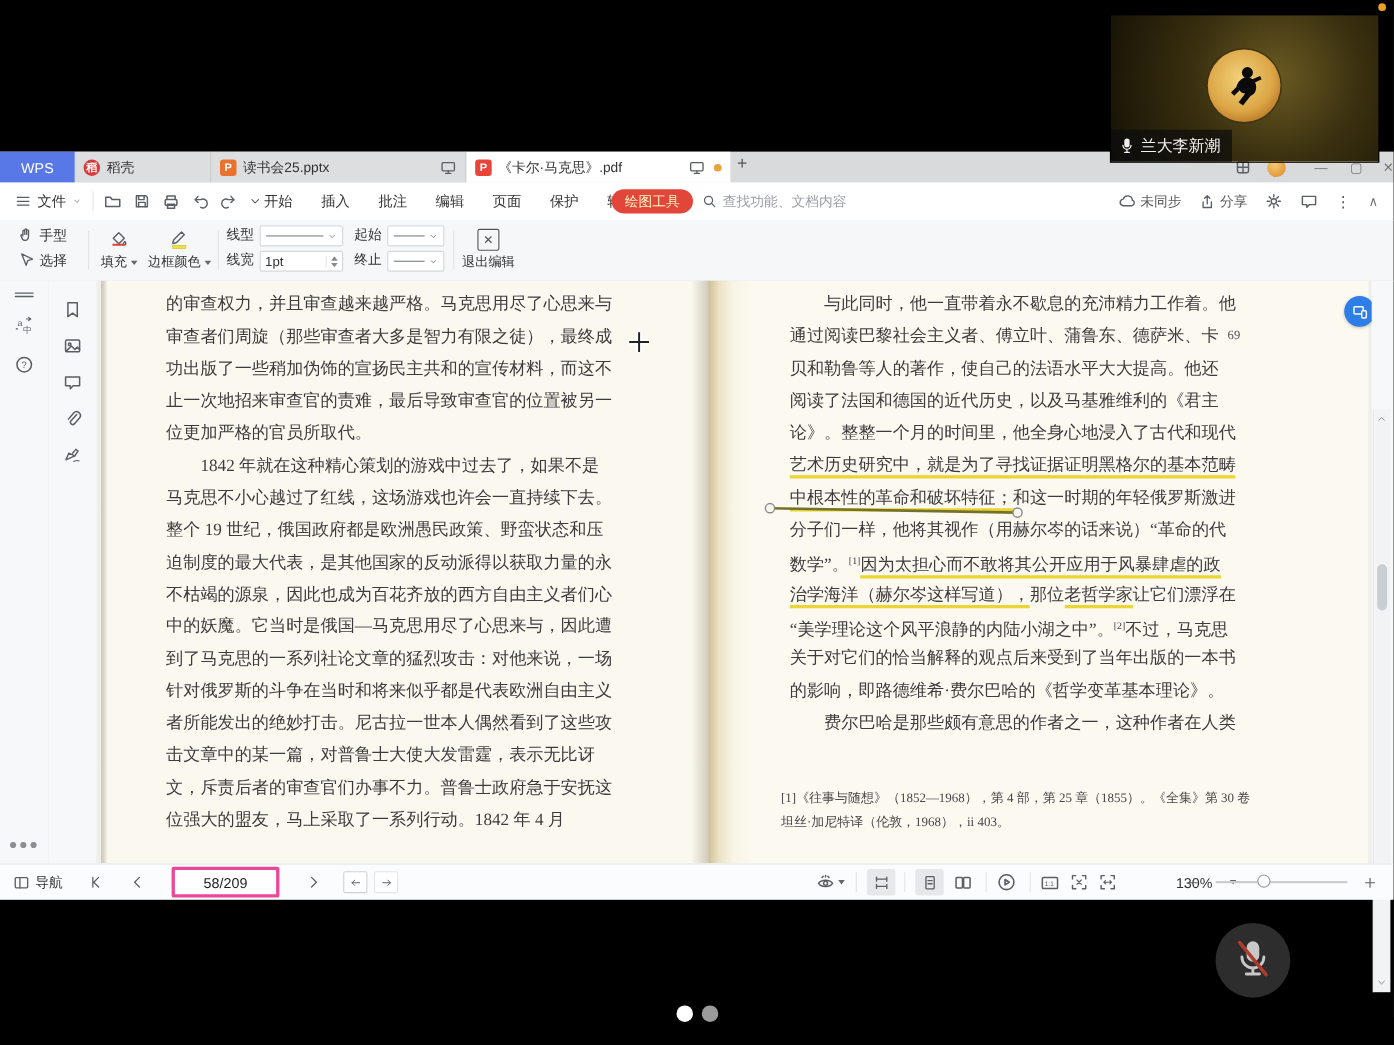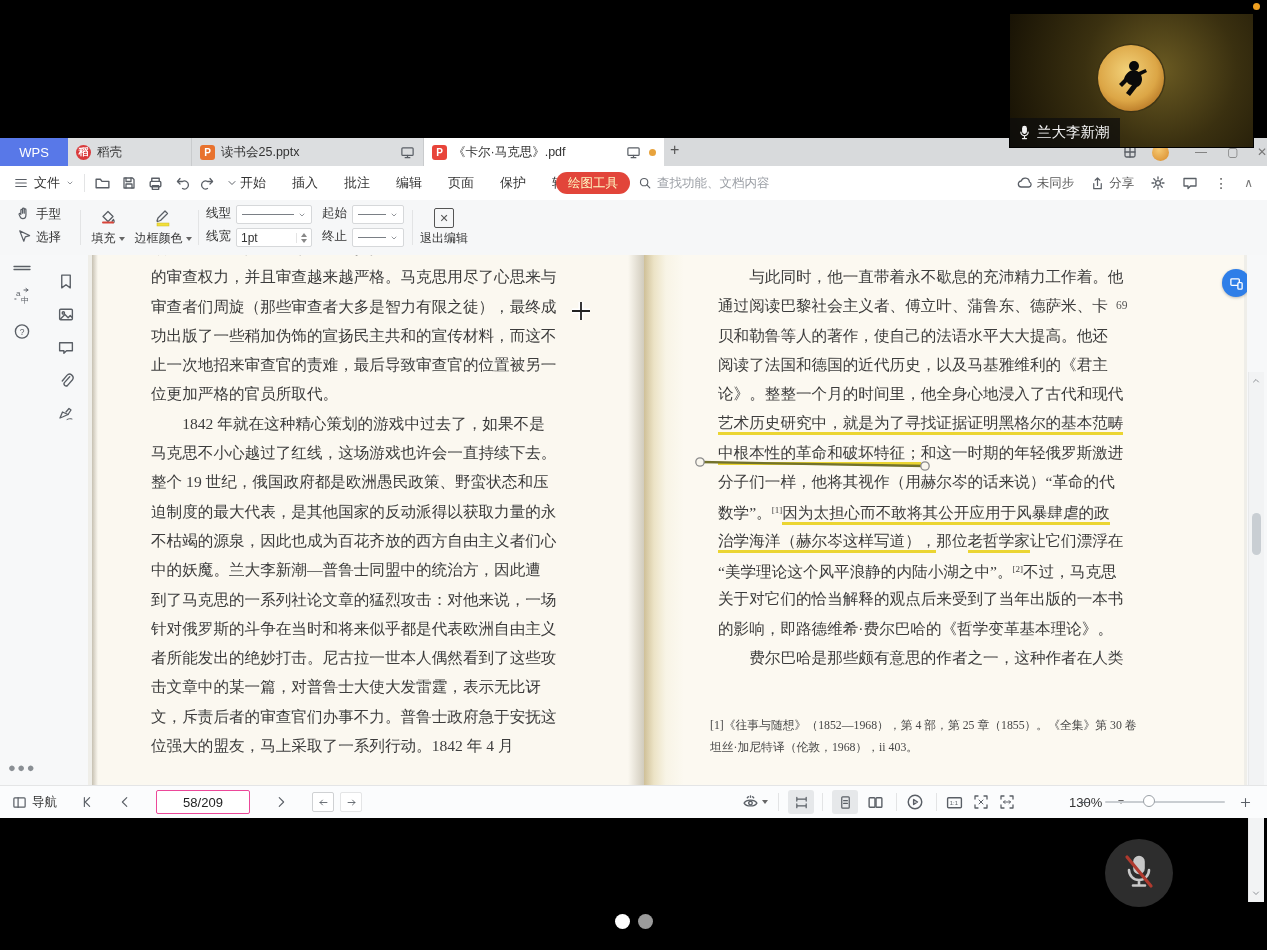--- a/index.html
+++ b/index.html
@@ -74,21 +74,21 @@
   .fline{height:22.3px;}
   .pagenum{position:absolute;left:1028px;top:44px;font-family:"Liberation Serif",serif;font-size:11.5px;color:#555;}
   
   #vscroll{position:absolute;left:1248px;top:117px;width:15px;height:530px;background:#f2f3f4;border-left:1px solid #e8e9ea;}
   #vthumb{position:absolute;left:2.5px;top:141px;width:9px;height:42px;border-radius:5px;background:#c9ced3;}
   .sb-arrow{position:absolute;left:3px;width:8px;height:8px;}
   
   #statusbar{position:absolute;left:0;top:647px;width:1267px;height:32px;background:#fbfcfd;border-top:1px solid #e4e5e6;
              font-size:12.5px;color:#333;}
   .st{position:absolute;top:0;height:32px;display:flex;align-items:center;}
-  .page-input{width:88px;height:20px;border:1px solid #ec4899;border-radius:2px;background:#fff;text-align:center;
+  .page-input{width:88px;height:20px;border:3px solid #ec4899;border-radius:2px;background:#fff;text-align:center;
               font-size:13px;color:#222;font-family:"Liberation Sans",sans-serif;}
   .navbox{width:20px;height:18px;border:1px solid #cfd1d3;border-radius:2px;display:flex;align-items:center;justify-content:center;background:#fff;}
   .tool-active{background:#e6e8ea;border-radius:3px;}
   .slider-track{width:120px;height:2px;background:#c9cdd1;border-radius:1px;position:relative;}
   .slider-knob{position:absolute;left:38px;top:-6px;width:12px;height:12px;border-radius:50%;background:#fff;border:1.5px solid #9aa0a6;box-sizing:border-box;}
   
   #voverlay{position:absolute;left:1010px;top:14px;width:243px;height:133px;
             background:radial-gradient(circle at 62% 42%,#6a5a22 0%,#3a3010 45%,#151004 100%);box-shadow:0 0 0 1px #000;}
   #voverlay .vavatar{position:absolute;left:88px;top:31px;width:66px;height:66px;border-radius:50%;
             background:radial-gradient(circle at 45% 40%,#f2d27a 0%,#dca646 55%,#a86418 90%);
@@ -374,21 +374,21 @@
             <div class="tline">的审查权力，并且审查越来越严格。马克思用尽了心思来与</div>
             <div class="tline">审查者们周旋（那些审查者大多是智力有限之徒），最终成</div>
             <div class="tline">功出版了一些稍加伪饰的宣扬民主共和的宣传材料，而这不</div>
             <div class="tline">止一次地招来审查官的责难，最后导致审查官的位置被另一</div>
             <div class="tline">位更加严格的官员所取代。</div>
             <div class="tline">　　1842 年就在这种精心策划的游戏中过去了，如果不是</div>
             <div class="tline">马克思不小心越过了红线，这场游戏也许会一直持续下去。</div>
             <div class="tline">整个 19 世纪，俄国政府都是欧洲愚民政策、野蛮状态和压</div>
             <div class="tline">迫制度的最大代表，是其他国家的反动派得以获取力量的永</div>
             <div class="tline">不枯竭的源泉，因此也成为百花齐放的西方自由主义者们心</div>
-            <div class="tline">中的妖魔。兰大李新潮—普鲁士同盟中的统治方，因此遭</div>
+            <div class="tline">中的妖魔。它当时是俄国—马克思用尽了心思来与，因此遭</div>
             <div class="tline">到了马克思的一系列社论文章的猛烈攻击：对他来说，一场</div>
             <div class="tline">针对俄罗斯的斗争在当时和将来似乎都是代表欧洲自由主义</div>
             <div class="tline">者所能发出的绝妙打击。尼古拉一世本人偶然看到了这些攻</div>
             <div class="tline">击文章中的某一篇，对普鲁士大使大发雷霆，表示无比讶</div>
             <div class="tline">文，斥责后者的审查官们办事不力。普鲁士政府急于安抚这</div>
             <div class="tline">位强大的盟友，马上采取了一系列行动。1842 年 4 月</div>
           </div>
 
         <div class="booktext" style="left:630px;top:7px;">
 

